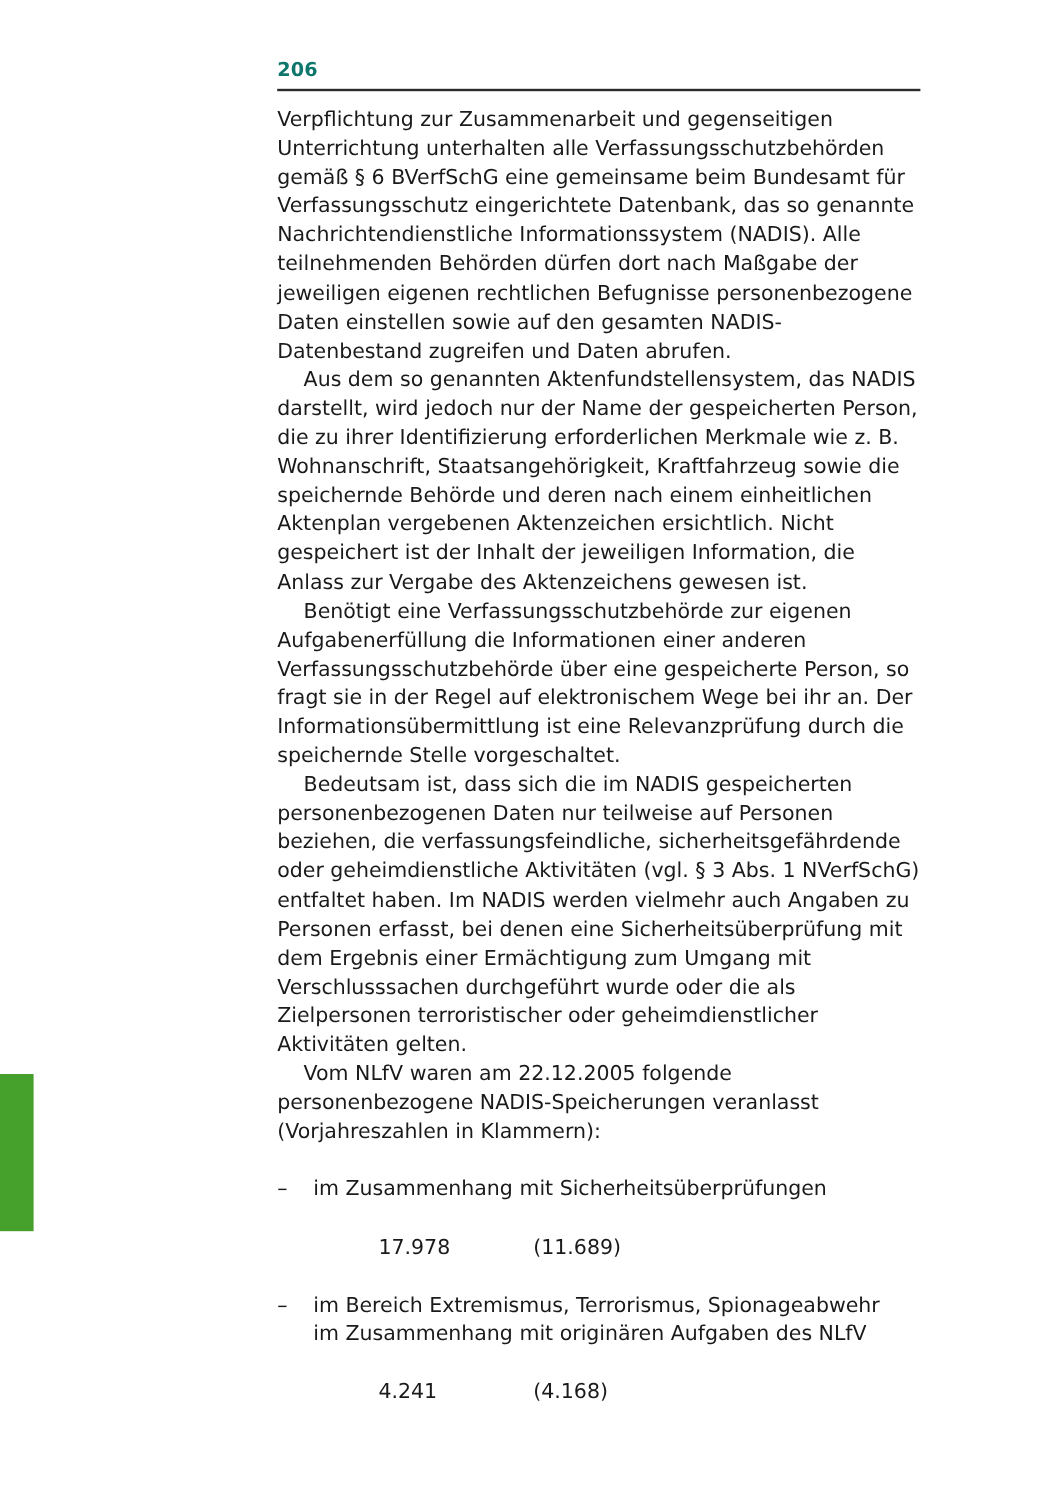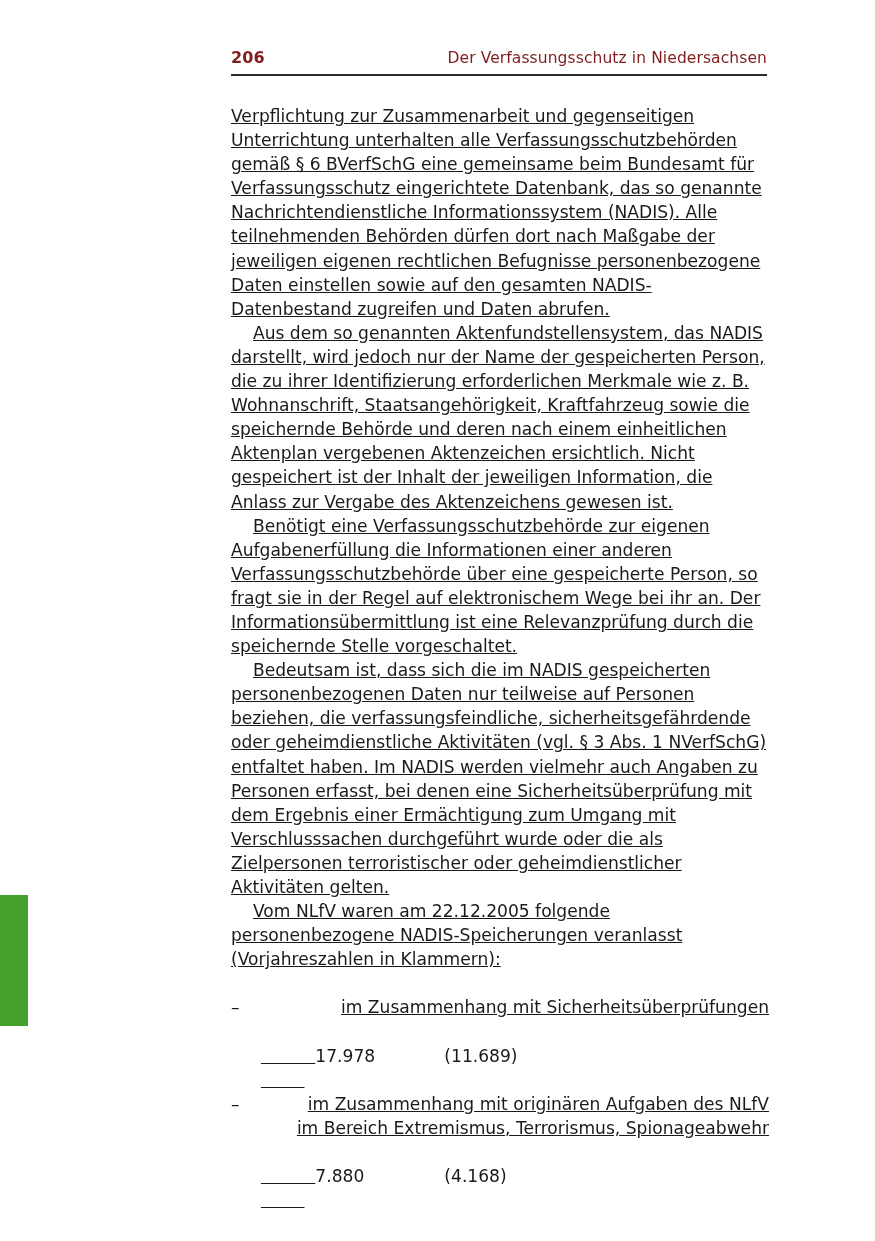--- a/index.html
+++ b/index.html
@@ -34,21 +34,21 @@
   
   .header {
     position: absolute;
     left: 231px;
     top: 48px;
     width: 536px;
     display: flex;
     align-items: baseline;
     justify-content: space-between;
     font-size: 15.5px;
-    color: #7f1d1d;
+    color: #0f766e;
     letter-spacing: 0.1px;
   }
   .header-folio {
     font-weight: 700;
     font-size: 16px;
   }
   .header-title {
     font-weight: 400;
     font-size: 15.5px;
   }
@@ -58,23 +58,22 @@
     top: 74px;
     width: 536px;
     height: 1.6px;
     background: #2b2b2b;
   }
 
   
   .content {
     position: absolute;
     left: 231px;
-    top: 104px;
+    top: 88px;
     width: 538px;
-    text-decoration: underline;
   }
 
   p.para {
     margin: 0;
     font-size: 17.1px;
     line-height: 24.1px;
     text-align: left;
     hyphens: manual;
     color: #1a1a1a;
   }
@@ -97,21 +96,20 @@
   }
   .dash-marker {
     position: absolute;
     left: 0;
     top: 0;
     font-size: 17.1px;
     line-height: 24.1px;
   }
   .dash-line {
     display: block;
-    text-align: right;
   }
   .figure-row {
     display: block;
     white-space: pre;
   }
   .fig-current {
     display: inline-block;
     width: 129px;
   }
   .fig-previous {
@@ -120,21 +118,20 @@
 </style>
 </head>
 <body>
 
 <div class="page">
 
   <div class="chapter-tab"></div>
 
   <div class="header">
     <span class="header-folio">206</span>
-    <span class="header-title">Der Verfassungsschutz in Niedersachsen</span>
   </div>
   <div class="header-rule"></div>
 
   <div class="content">
 
     <p class="para">Verpflichtung zur Zusammenarbeit und gegenseitigen Unterrichtung unterhalten alle Verfassungsschutzbehörden gemäß § 6 BVerfSchG eine gemeinsame beim Bundesamt für Verfassungsschutz eingerichtete Datenbank, das so genannte Nachrichtendienstliche Informationssystem (NADIS). Alle teilnehmenden Behörden dürfen dort nach Maßgabe der jeweiligen eigenen rechtlichen Befugnisse personenbezogene Daten einstellen sowie auf den gesamten NADIS-Datenbestand zugreifen und Daten abrufen.</p>
     <p class="para indent">Aus dem so genannten Aktenfundstellensystem, das NADIS darstellt, wird jedoch nur der Name der gespeicherten Person, die zu ihrer Identifizierung erforderlichen Merkmale wie z. B. Wohnanschrift, Staatsangehörigkeit, Kraftfahrzeug sowie die speichernde Behörde und deren nach einem einheitlichen Aktenplan vergebenen Aktenzeichen ersichtlich. Nicht gespeichert ist der Inhalt der jeweiligen Information, die Anlass zur Vergabe des Aktenzeichens gewesen ist.</p>
     <p class="para indent">Benötigt eine Verfassungsschutzbehörde zur eigenen Aufgabenerfüllung die Informationen einer anderen Verfassungsschutzbehörde über eine gespeicherte Person, so fragt sie in der Regel auf elektronischem Wege bei ihr an. Der Informationsübermittlung ist eine Relevanzprüfung durch die speichernde Stelle vorgeschaltet.</p>
     <p class="para indent">Bedeutsam ist, dass sich die im NADIS gespeicherten personenbezogenen Daten nur teilweise auf Personen beziehen, die verfassungsfeindliche, sicherheitsgefährdende oder geheimdienstliche Aktivitäten (vgl. § 3 Abs. 1 NVerfSchG) entfaltet haben. Im NADIS werden vielmehr auch Angaben zu Personen erfasst, bei denen eine Sicherheitsüberprüfung mit dem Ergebnis einer Ermächtigung zum Umgang mit Verschlusssachen durchgeführt wurde oder die als Zielpersonen terroristischer oder geheimdienstlicher Aktivitäten gelten.</p>
     <p class="para indent">Vom NLfV waren am 22.12.2005 folgende personenbezogene NADIS-Speicherungen veranlasst (Vorjahreszahlen in Klammern):</p>
@@ -144,23 +141,23 @@
       <li class="dash-item">
         <span class="dash-marker">–</span>
         <span class="dash-line">im Zusammenhang mit Sicherheitsüberprüfungen</span>
         <span class="figure-row">
           <span class="fig-current">17.978</span><span class="fig-previous">(11.689)</span>
         </span>
       </li>
 
       <li class="dash-item">
         <span class="dash-marker">–</span>
+        <span class="dash-line">im Bereich Extremismus, Terrorismus, Spionageabwehr</span>
         <span class="dash-line">im Zusammenhang mit originären Aufgaben des NLfV</span>
-        <span class="dash-line">im Bereich Extremismus, Terrorismus, Spionageabwehr</span>
         <span class="figure-row">
-          <span class="fig-current">7.880</span><span class="fig-previous">(4.168)</span>
+          <span class="fig-current">4.241</span><span class="fig-previous">(4.168)</span>
         </span>
       </li>
 
     </ul>
 
   </div>
 </div>
 
 </body></html>

